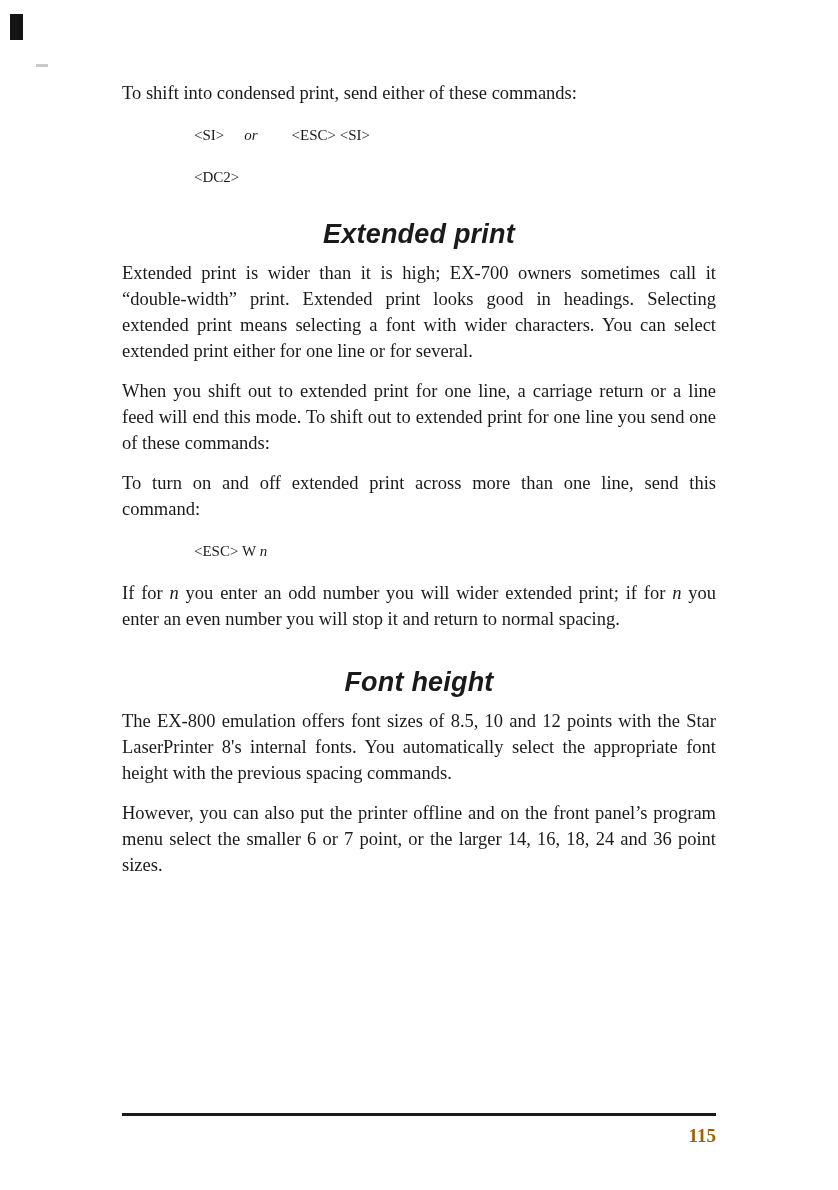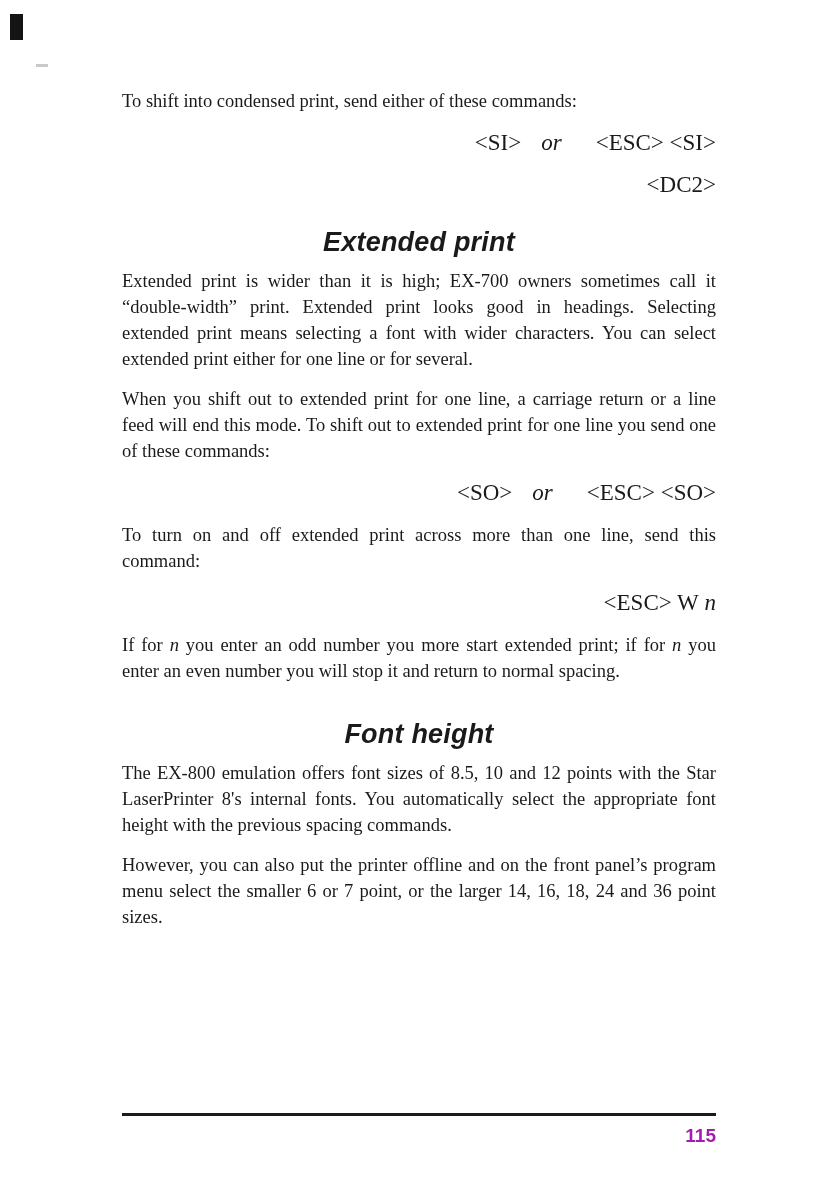--- a/index.html
+++ b/index.html
@@ -34,37 +34,36 @@
   .scan-speck {
     position: absolute;
     top: 64px;
     left: 36px;
     width: 12px;
     height: 3px;
     background: #c9c9c9;
   }
   .content {
     position: absolute;
-    top: 88px;
+    top: 80px;
     left: 122px;
     width: 594px;
   }
   p {
     margin: 0 0 14px 0;
     font-size: 18.5px;
     line-height: 26px;
     text-align: justify;
     text-justify: inter-word;
   }
   .code-line {
     margin: 16px 0 16px 0;
-    font-size: 23px;
+    font-size: 15px;
     line-height: 26px;
     padding-left: 72px;
-    text-align: right;
   }
   .code-line .gap {
     display: inline-block;
     width: 34px;
   }
   .code-line .gap-sm {
     display: inline-block;
     width: 20px;
   }
   .code-line .ital {
@@ -91,24 +90,24 @@
     left: 122px;
     top: 1113px;
     width: 594px;
     height: 3px;
     background: #1a1a1a;
   }
   .page-number {
     position: absolute;
     right: 122px;
     top: 1125px;
-    font-family: Liberation Sans, sans-serif;
+    font-family: Liberation Serif, serif;
     font-weight: bold;
     font-size: 19px;
-    color: #a21caf;
+    color: #a16207;
   }
   .italic-n {
     font-style: italic;
   }
 </style>
 </head>
 <body>
 
 <div class="page">
 
@@ -127,31 +126,28 @@
     <div class="code-line">
       <span>&lt;DC2&gt;</span>
     </div>
 
     <h2>Extended print</h2>
 
     <p>Extended print is wider than it is high; EX-700 owners sometimes call it “double-width” print. Extended print looks good in headings. Selecting extended print means selecting a font with wider characters. You can select extended print either for one line or for several.</p>
 
     <p>When you shift out to extended print for one line, a carriage return or a line feed will end this mode. To shift out to extended print for one line you send one of these commands:</p>
 
-    <div class="code-line">
-      <span>&lt;SO&gt;</span><span class="gap-sm"></span><span class="ital">or</span><span class="gap"></span><span>&lt;ESC&gt; &lt;SO&gt;</span>
-    </div>
 
     <p>To turn on and off extended print across more than one line, send this command:</p>
 
     <div class="code-line">
       <span>&lt;ESC&gt; W</span>&nbsp;<span class="italic-n">n</span>
     </div>
 
-    <p><span>If for </span><span class="italic-n">n</span><span> you enter an odd number you more start extended print; if for </span><span class="italic-n">n</span><span> you enter an even number you will stop it and return to normal spacing.</span></p>
+    <p><span>If for </span><span class="italic-n">n</span><span> you enter an odd number you will wider extended print; if for </span><span class="italic-n">n</span><span> you enter an even number you will stop it and return to normal spacing.</span></p>
 
 
     <h2 class="second">Font height</h2>
 
     <p>The EX-800 emulation offers font sizes of 8.5, 10 and 12 points with the Star LaserPrinter 8's internal fonts. You automatically select the appropriate font height with the previous spacing commands.</p>
 
     <p>However, you can also put the printer offline and on the front panel’s program menu select the smaller 6 or 7 point, or the larger 14, 16, 18, 24 and 36 point sizes.</p>
 
   </div>
 

